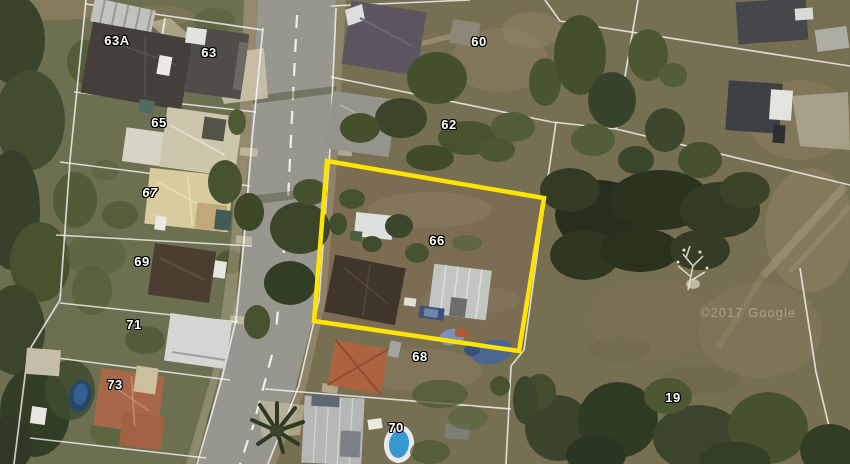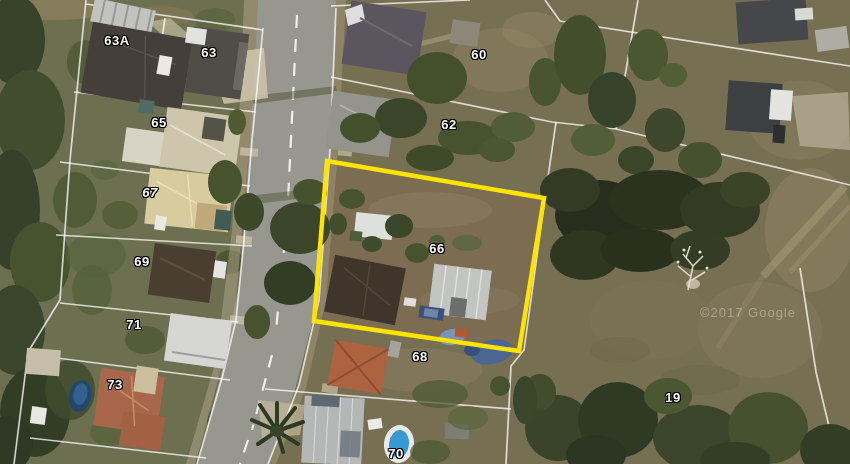--- a/index.html
+++ b/index.html
@@ -316,21 +316,21 @@
 </svg>
 
   <div id="labelLayer">
       <div class="lot-label" style="left: 117px; top: 40px;">63A</div>
       <div class="lot-label" style="left: 209px; top: 52px;">63</div>
       <div class="lot-label" style="left: 159px; top: 122px;">65</div>
       <div class="lot-label" style="left: 150px; top: 192px; font-style: italic;">67</div>
       <div class="lot-label" style="left: 142px; top: 261px;">69</div>
       <div class="lot-label" style="left: 134px; top: 324px;">71</div>
       <div class="lot-label" style="left: 115px; top: 384px;">73</div>
-      <div class="lot-label" style="left: 479px; top: 54px;">60</div>
+      <div class="lot-label" style="left: 479px; top: 41px;">60</div>
       <div class="lot-label" style="left: 441px; top: 124px; padding-left: 16px;">62</div>
-      <div class="lot-label" style="left: 425px; top: 248px; padding-left: 24px;">66</div>
+      <div class="lot-label" style="left: 425px; top: 240px; padding-left: 24px;">66</div>
       <div class="lot-label" style="left: 400px; top: 356px; margin-left: 20px;">68</div>
-      <div class="lot-label" style="left: 396px; top: 427px; margin-top: 26px;">70</div>
+      <div class="lot-label" style="left: 396px; top: 427px;">70</div>
       <div class="lot-label" style="left: 673px; top: 397px;">19</div>
     </div>
   <div class="watermark">©2017 Google</div>
 </div>
 
 </body></html>

